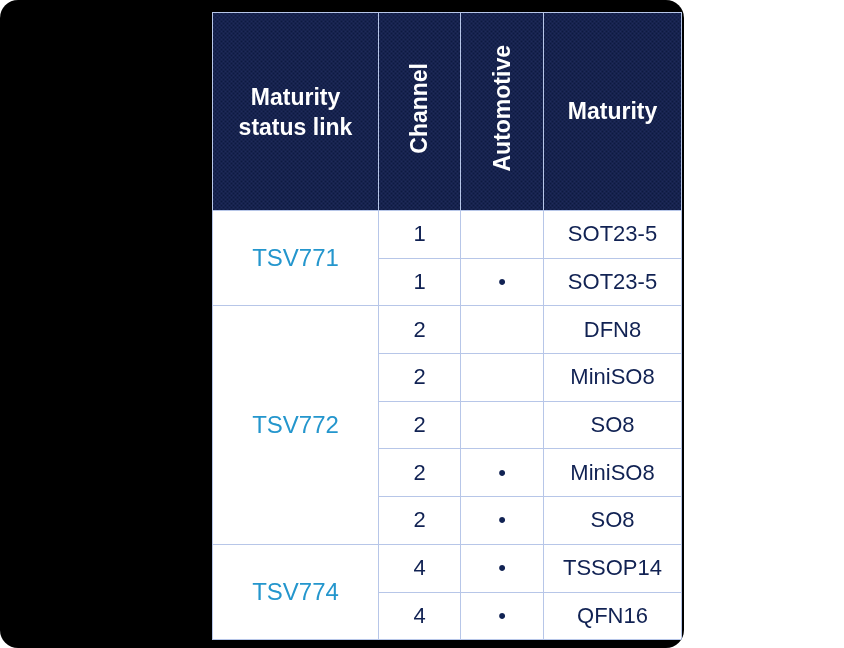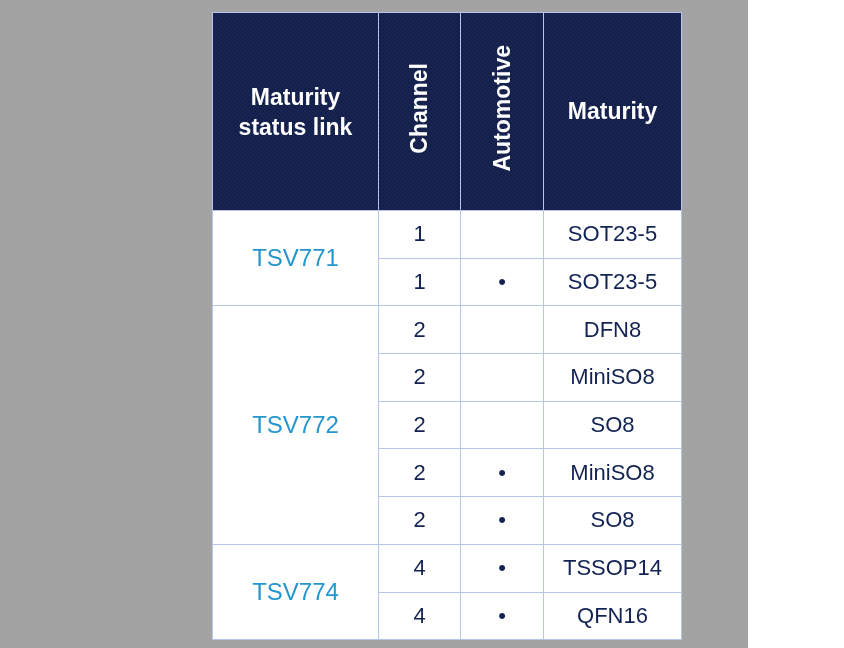--- a/index.html
+++ b/index.html
@@ -1,22 +1,23 @@
 <!DOCTYPE html>
 <html><head>
 <meta charset="utf-8">
 <style>
   html, body { margin: 0; padding: 0; }
   .canvas {
     position: relative;
-    width: 748px;
+    width: 684px;
     height: 648px;
-    background: #a3a3a3;
+    background: #000000;
     font-family: "Liberation Sans", sans-serif;
     overflow: hidden;
+    border-radius: 18px;
   }
   table.product-table {
     position: absolute;
     left: 212px;
     top: 12px;
     border-collapse: collapse;
     table-layout: fixed;
   }
   .product-table th, .product-table td {
     border: 1px solid #b7c6e8;

